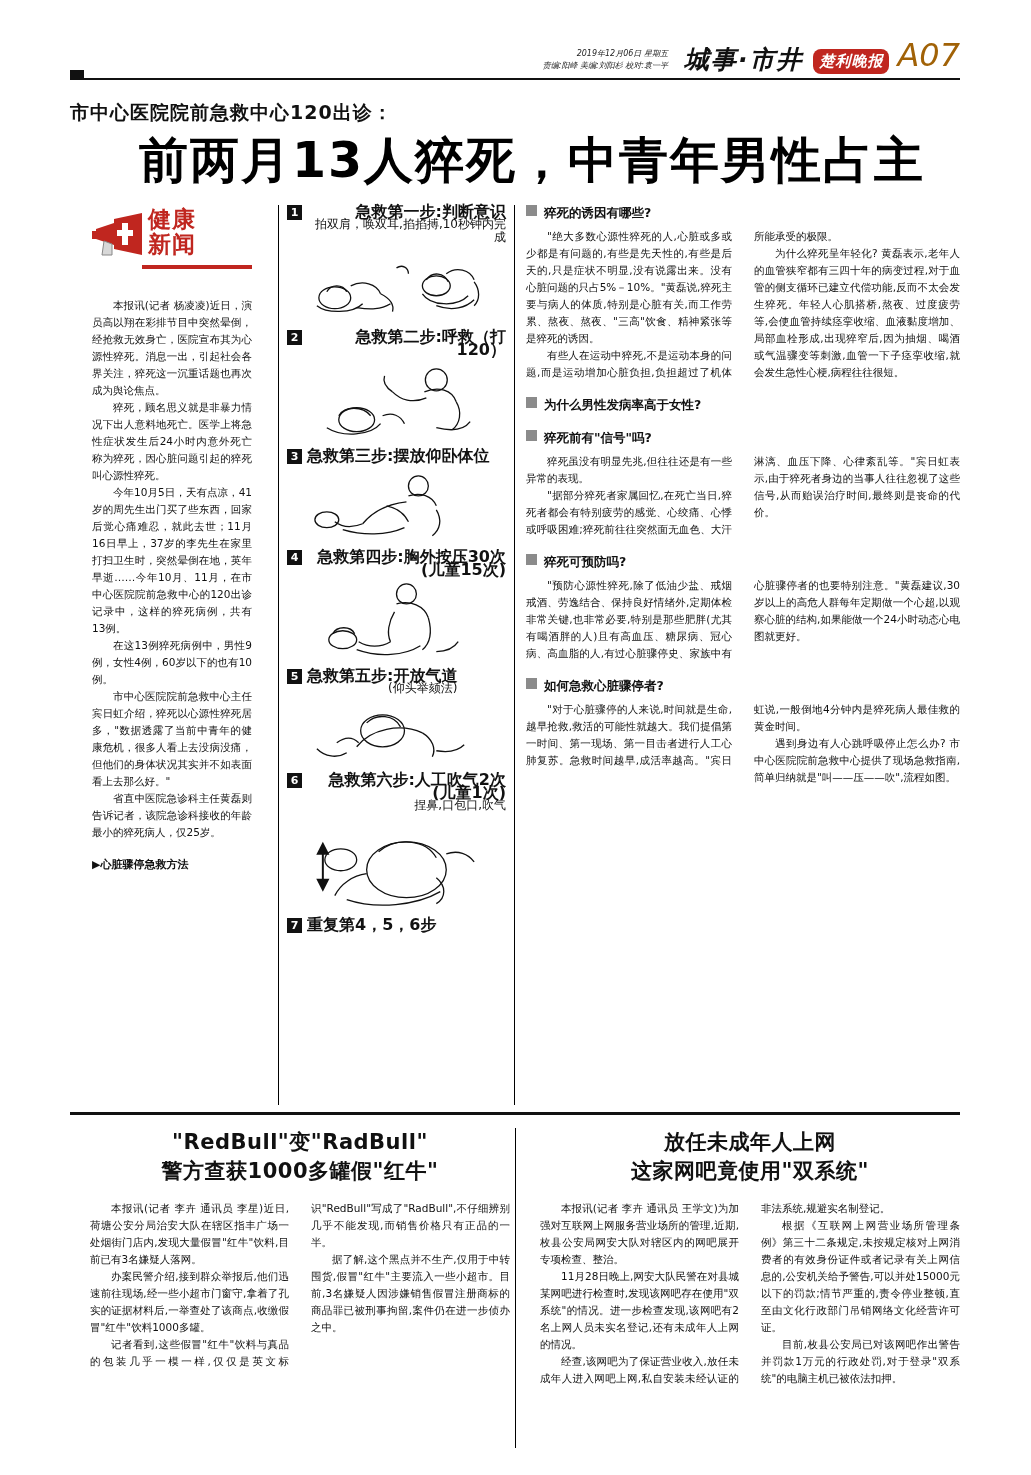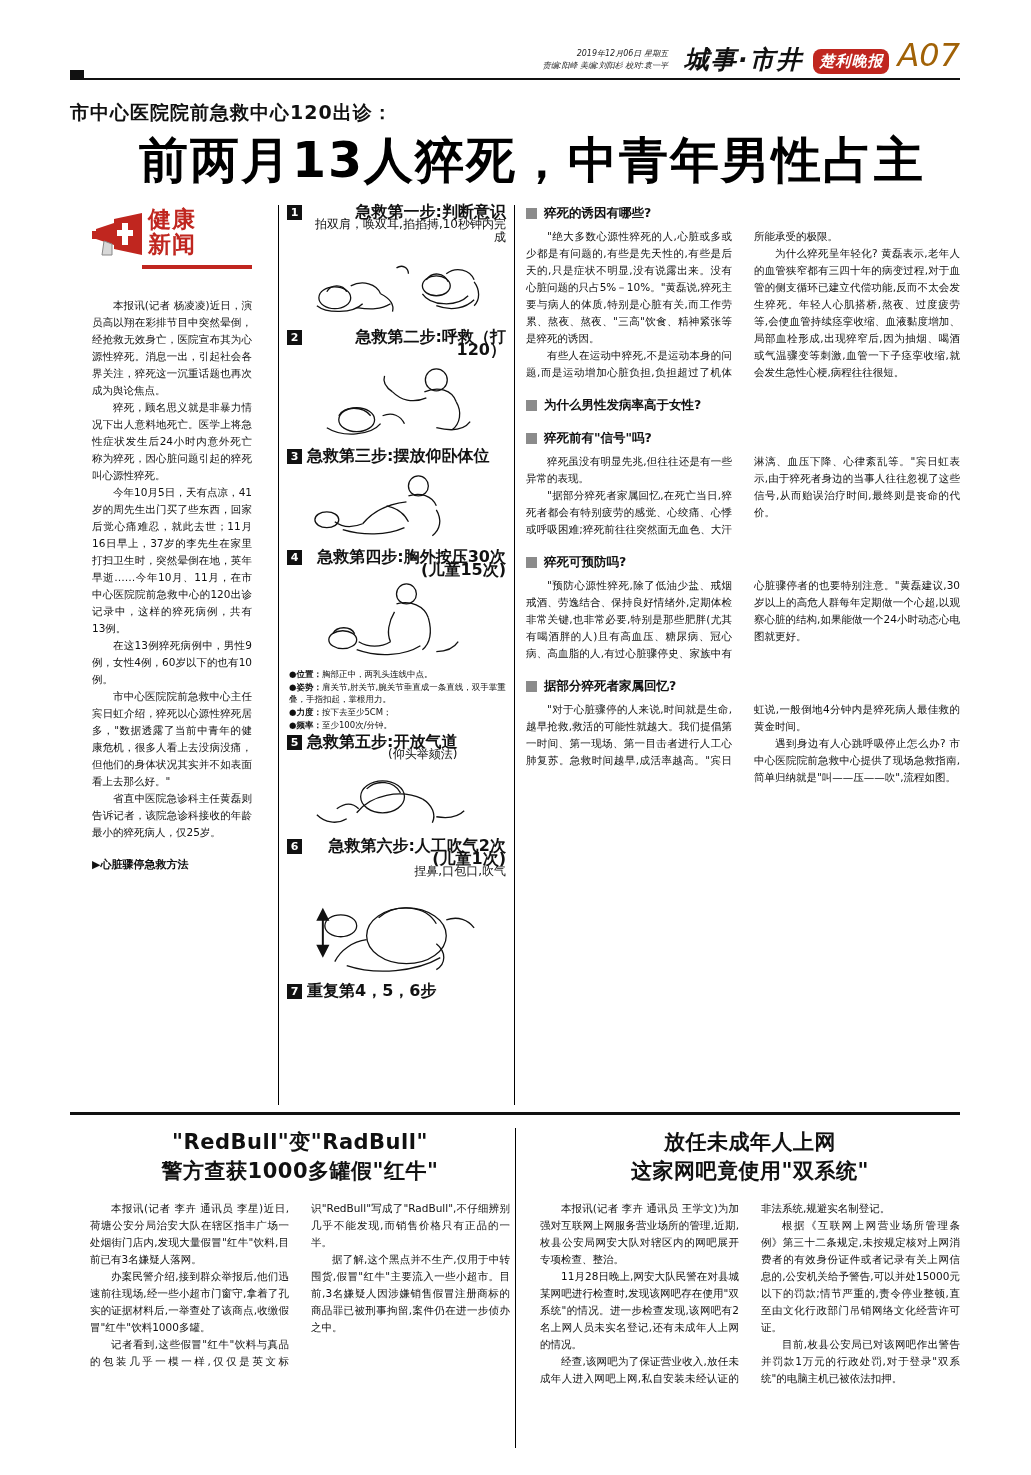--- a/index.html
+++ b/index.html
@@ -108,21 +108,21 @@
     font-size:8.5px;line-height:12px;color:#111;margin:3px 0 4px 2px;
   }
   .notes div{margin-bottom:1px;}
   .notes .b{font-weight:bold;}
 
   
   .col-right{
     position:absolute;left:456px;top:0;width:434px;
   }
   .qa-q{
-    display:flex;align-items:center;gap:7px;margin:0 0 6px 0;
+    display:flex;align-items:flex-start;gap:7px;margin:0 0 6px 0;
   }
   .qa-bullet{
     width:11px;height:11px;background:#8b8b8b;flex:0 0 auto;
   }
   .qa-qtext{font-size:12.5px;font-weight:bold;color:#111;}
   .twocol{
     column-count:2;column-gap:22px;font-size:10.5px;line-height:17px;
     text-align:justify;color:#111;margin-bottom:14px;
   }
   .twocol p{margin:0;text-indent:21px;}
@@ -279,26 +279,20 @@
           <path d="M110 26c14-4 28 2 32 14"></path>
           <path d="M142 40c4 14 2 26-6 32"></path>
           <path d="M108 34c-6 10-8 22-4 30"></path>
           <path d="M104 64c-10 6-22 6-32 0"></path>
           <ellipse cx="56" cy="62" rx="14" ry="9"></ellipse>
           <path d="M46 56c4-8 18-8 22 0"></path>
           <path d="M70 72c22 8 48 6 64-4"></path>
           <path d="M150 74c10 0 18-4 22-10"></path>
         </g>
       </svg>
-      <div class="notes">
-        <div><span class="b">●位置：</span><span>胸部正中，两乳头连线中点。</span></div>
-        <div><span class="b">●姿势：</span><span>肩关节,肘关节,腕关节垂直成一条直线，双手掌重叠，手指扣起，掌根用力。</span></div>
-        <div><span class="b">●力度：</span><span>按下去至少5CM；</span></div>
-        <div><span class="b">●频率：</span><span>至少100次/分钟。</span></div>
-      </div>
     </div>
 
     <div class="step">
       <div class="step-head">
         <div class="step-num">5</div>
         <div>
           <div class="step-title">急救第五步:开放气道</div>
           <div class="step-sub">(仰头举颏法)</div>
         </div>
       </div>
@@ -387,21 +381,21 @@
         <span class="qa-qtext">猝死可预防吗?</span>
       </div>
       <div class="twocol">
         <p>"预防心源性猝死,除了低油少盐、戒烟戒酒、劳逸结合、保持良好情绪外,定期体检非常关键,也非常必要,特别是那些肥胖(尤其有喝酒胖的人)且有高血压、糖尿病、冠心病、高血脂的人,有过心脏骤停史、家族中有心脏骤停者的也要特别注意。"黄磊建议,30岁以上的高危人群每年定期做一个心超,以观察心脏的结构,如果能做一个24小时动态心电图就更好。</p>
       </div>
     </div>
 
     <div class="onecolwrap">
       <div class="qa-q">
         <span class="qa-bullet"></span>
-        <span class="qa-qtext">据部分猝死者家属回忆?</span>
+        <span class="qa-qtext">如何急救心脏骤停者?</span>
       </div>
       <div class="twocol">
         <p>"对于心脏骤停的人来说,时间就是生命,越早抢救,救活的可能性就越大。我们提倡第一时间、第一现场、第一目击者进行人工心肺复苏。急救时间越早,成活率越高。"宾日虹说,一般倒地4分钟内是猝死病人最佳救的黄金时间。</p>
         <p>遇到身边有人心跳呼吸停止怎么办? 市中心医院院前急救中心提供了现场急救指南,简单归纳就是"叫——压——吹",流程如图。</p>
       </div>
     </div>
 
   </div>
 </div>
 

